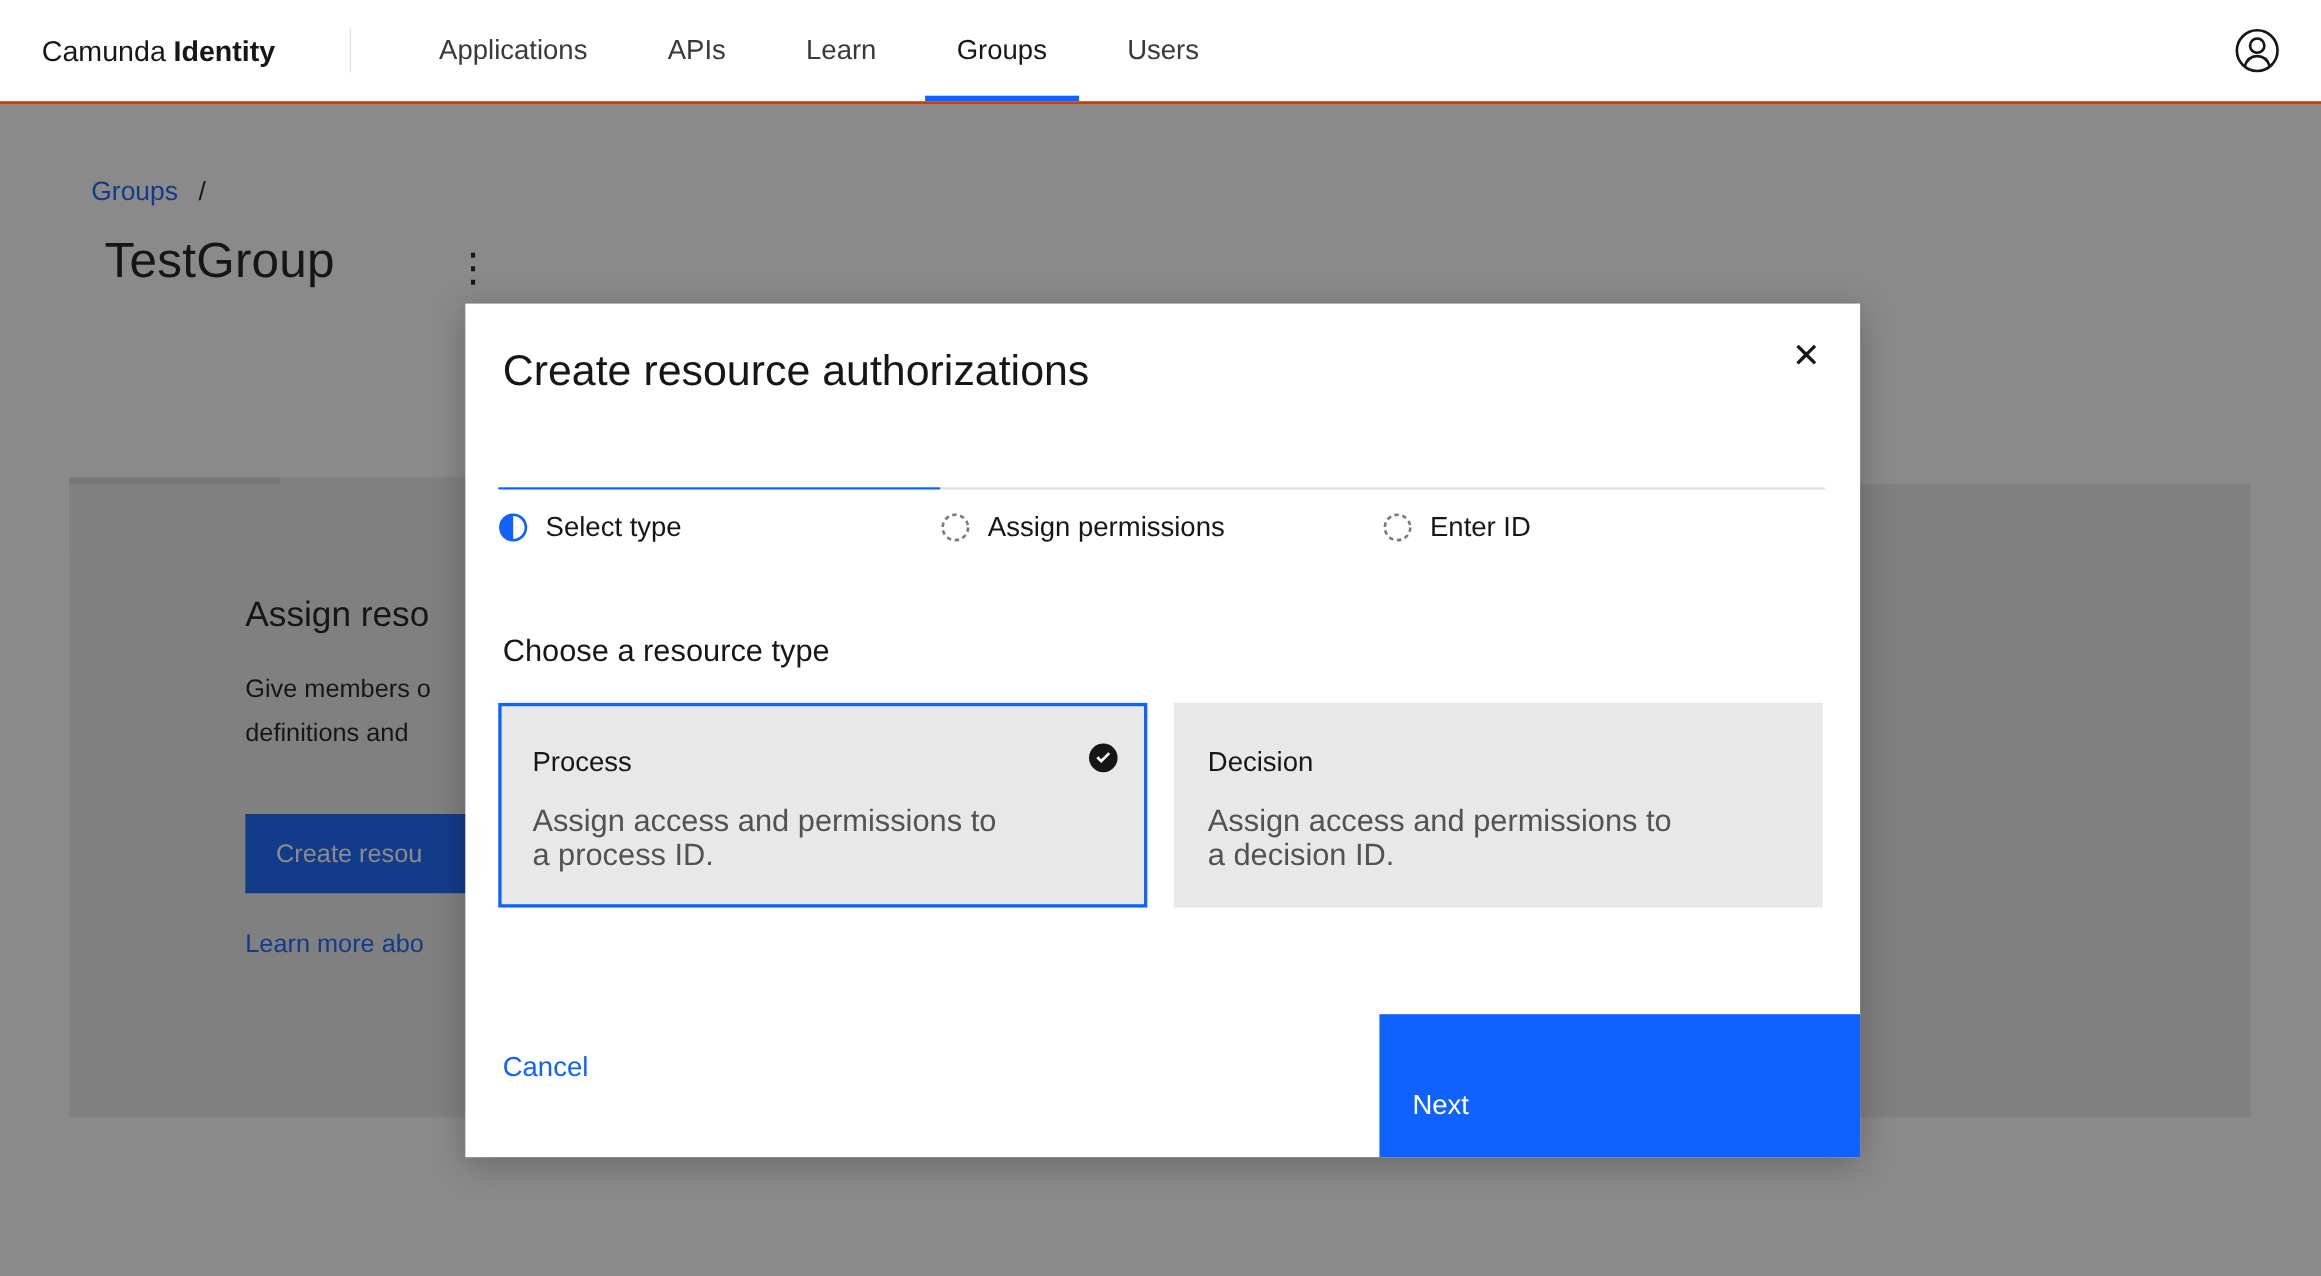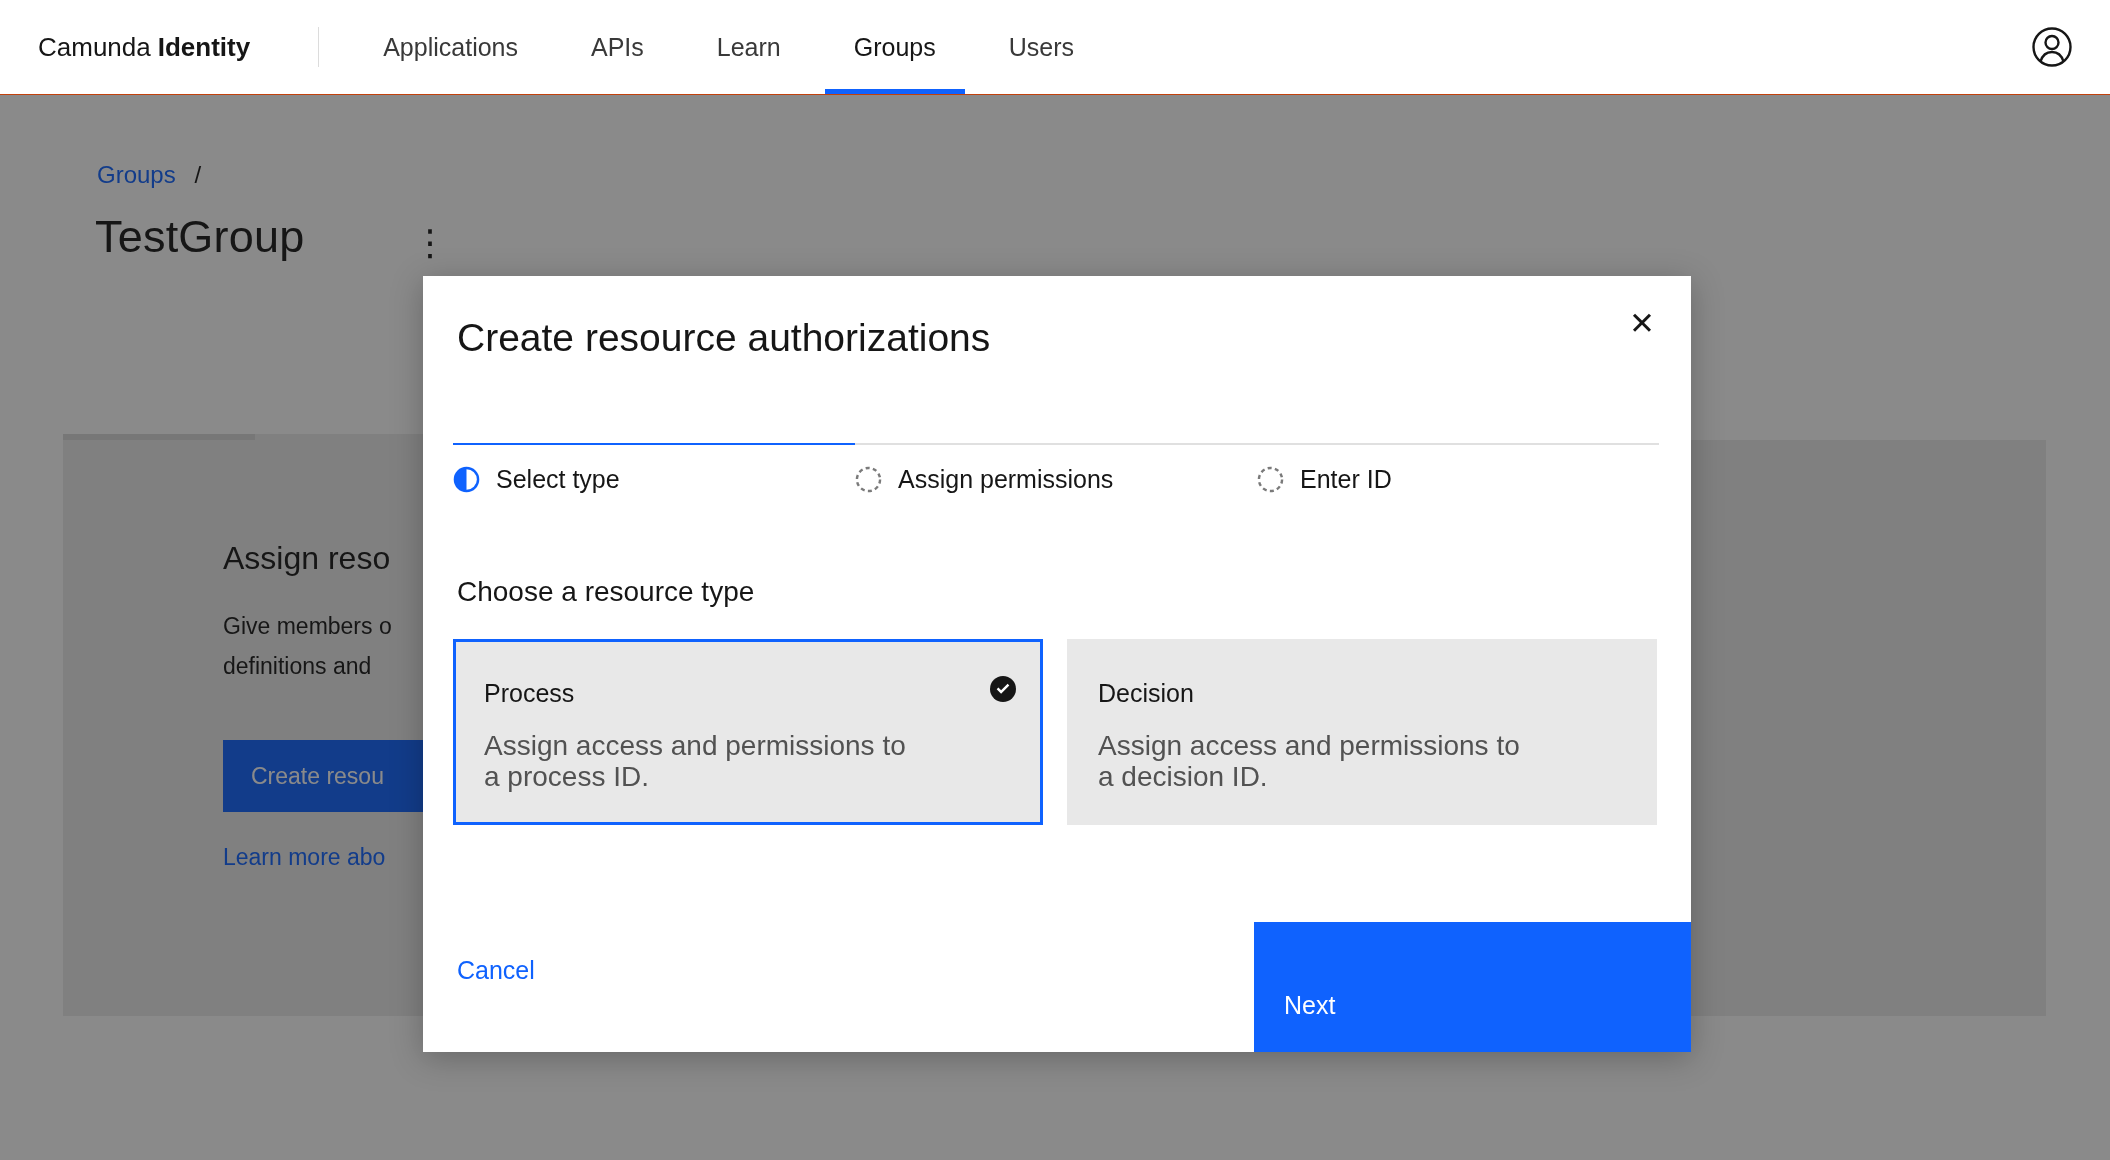--- a/index.html
+++ b/index.html
@@ -13,38 +13,38 @@
   *{box-sizing:border-box;}
   html,body{margin:0;padding:0;}
   body{
     width:2110px;height:1160px;position:relative;overflow:hidden;
     background:#fff;color:var(--text-primary);
     font-family:"Liberation Sans", sans-serif;
   }
   
   .topnav{
     position:absolute;top:0;left:0;right:0;height:95px;background:#fff;
-    border-bottom:1px solid #c2410c;display:flex;align-items:center;z-index:10;
+    border-bottom:3px solid #c2410c;display:flex;align-items:center;z-index:10;
   }
   .brand{margin-left:38px;font-size:26px;white-space:nowrap;cursor:pointer;}
   .brand b{font-weight:700;margin-left:7px;}
   .nav-divider{width:1px;height:40px;background:#dcdcdc;margin-left:68px;}
-  .nav-items{display:flex;height:100%;margin-left:64px;gap:73px;align-items:stretch;}
+  .nav-items{display:flex;height:100%;margin-left:80px;gap:73px;align-items:stretch;}
   .nav-item{
     display:flex;align-items:center;height:100%;font-size:25px;color:#393939;
     position:relative;cursor:pointer;white-space:nowrap;
   }
   .nav-item.active{color:var(--text-primary);}
   .nav-item.active::after{
     content:"";position:absolute;left:-29px;right:-29px;bottom:0;height:5px;background:var(--accent);
   }
   .avatar{margin-left:auto;margin-right:36px;width:44px;height:44px;cursor:pointer;}
   
   .page{position:absolute;top:95px;left:0;right:0;bottom:0;background:#fff;z-index:1;}
-  .breadcrumb{position:absolute;top:66px;left:97px;font-size:24px;}
+  .breadcrumb{position:absolute;top:66px;left:83px;font-size:24px;}
   .breadcrumb a{color:var(--accent);cursor:pointer;text-decoration:none;}
   .breadcrumb .sep{margin-left:12px;color:var(--text-primary);}
   .page-title{position:absolute;top:116px;left:95px;margin:0;font-size:45px;font-weight:500;letter-spacing:.2px;}
   .overflow{position:absolute;top:130px;left:412px;font-size:36px;line-height:1;color:var(--text-primary);cursor:pointer;}
   .tabs{position:absolute;top:339px;left:63px;display:flex;height:68px;}
   .tab{
     display:flex;align-items:center;padding:0 34px;font-size:25px;color:#4c4c4c;
     background:#d8d8d8;min-width:192px;cursor:pointer;
   }
   .tab.selected{background:var(--panel-bg);color:var(--text-primary);font-weight:700;min-width:280px;}

